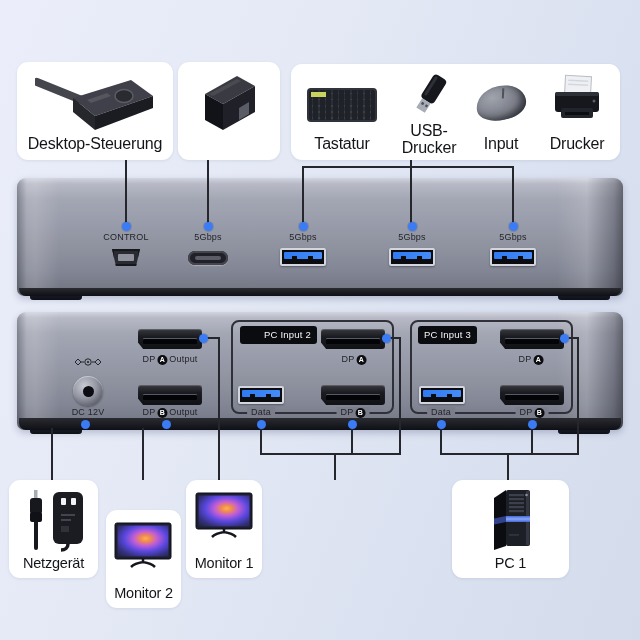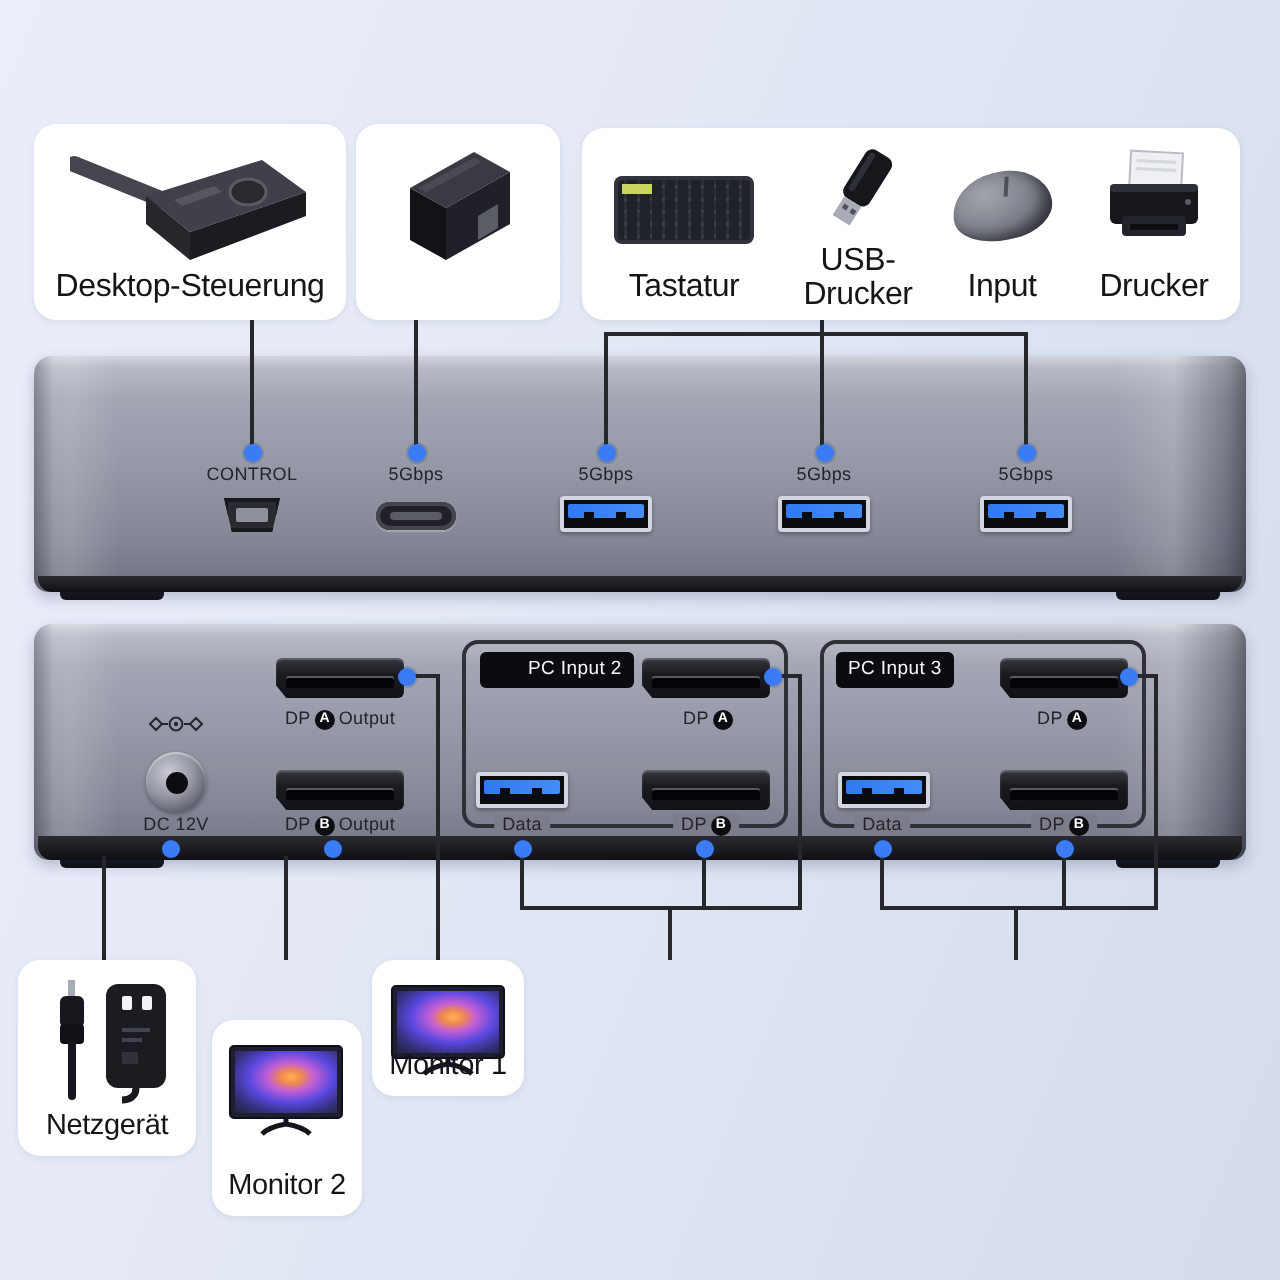--- a/index.html
+++ b/index.html
@@ -284,34 +284,54 @@
             <stop offset="100%" stop-color="#232648"></stop>
         </radialGradient>
       </defs>
       <rect x="1" y="1" width="56" height="36" rx="2" fill="#1d1e2e" stroke="#0e0f18"></rect>
       <rect x="3.5" y="3.5" width="51" height="31" fill="url(#scrA)"></rect>
       <path d="M29 37 l0 3 M29 40 c-6 1 -10 3 -12 5 M29 40 c6 1 10 3 12 5" stroke="#14151f" stroke-width="2.5" fill="none"></path>
     </svg>
     <div class="card-label sm">Monitor 2</div>
   </div>
 
-  <div class="card" style="left:186px;top:480px;width:76px;height:68px;">
+  <div class="card" style="left:186px;top:480px;width:76px;height:98px;">
     <svg class="icon" style="left:9px;top:12px;" width="58" height="48" viewBox="0 0 58 48">
       <defs>
         <radialGradient id="scrB" cx="55%" cy="42%" r="75%">
           <stop offset="0%" stop-color="#ffb057"></stop>
             <stop offset="14%" stop-color="#ef8a4e"></stop>
           <stop offset="30%" stop-color="#c45fd6"></stop>
             <stop offset="55%" stop-color="#5a48e0"></stop>
           <stop offset="80%" stop-color="#35317f"></stop>
             <stop offset="100%" stop-color="#232648"></stop>
         </radialGradient>
       </defs>
       <rect x="1" y="1" width="56" height="36" rx="2" fill="#1d1e2e" stroke="#0e0f18"></rect>
       <rect x="3.5" y="3.5" width="51" height="31" fill="url(#scrB)"></rect>
       <path d="M29 37 l0 3 M29 40 c-6 1 -10 3 -12 5 M29 40 c6 1 10 3 12 5" stroke="#14151f" stroke-width="2.5" fill="none"></path>
     </svg>
     <div class="card-label sm">Monitor 1</div>
   </div>
 
 
+  <div class="card" style="left:452px;top:480px;width:117px;height:98px;">
+    <svg class="icon" style="left:32px;top:6px;" width="54" height="64" viewBox="0 0 54 64">
+      <polygon points="10,12 22,4 22,60 10,64" fill="#0b0c10"></polygon>
+      <rect x="22" y="4" width="24" height="56" rx="2" fill="#1d1f26"></rect>
+      <rect x="42" y="5" width="3.5" height="54" fill="#343742"></rect>
+      <g fill="#3c404c">
+        <rect x="25" y="8" width="15" height="2.2"></rect>
+          <rect x="25" y="12" width="15" height="2.2"></rect>
+        <rect x="25" y="16" width="15" height="2.2"></rect>
+          <rect x="25" y="20" width="15" height="2.2"></rect>
+        <rect x="25" y="24" width="15" height="2.2"></rect>
+      </g>
+      <circle cx="42.5" cy="9" r="1.3" fill="#8a8e99"></circle>
+      <polygon points="10,32.5 22,30 22,36 10,38.5" fill="#31418a"></polygon>
+      <rect x="22" y="30" width="24" height="6" fill="#5273de"></rect>
+      <rect x="22" y="31.5" width="24" height="3" fill="#7f9df2"></rect>
+      <rect x="25" y="48" width="10" height="1.8" fill="#30333c"></rect>
+    </svg>
+    <div class="card-label sm">PC 1</div>
+  </div>
 
 </div>
 
 </body></html>

